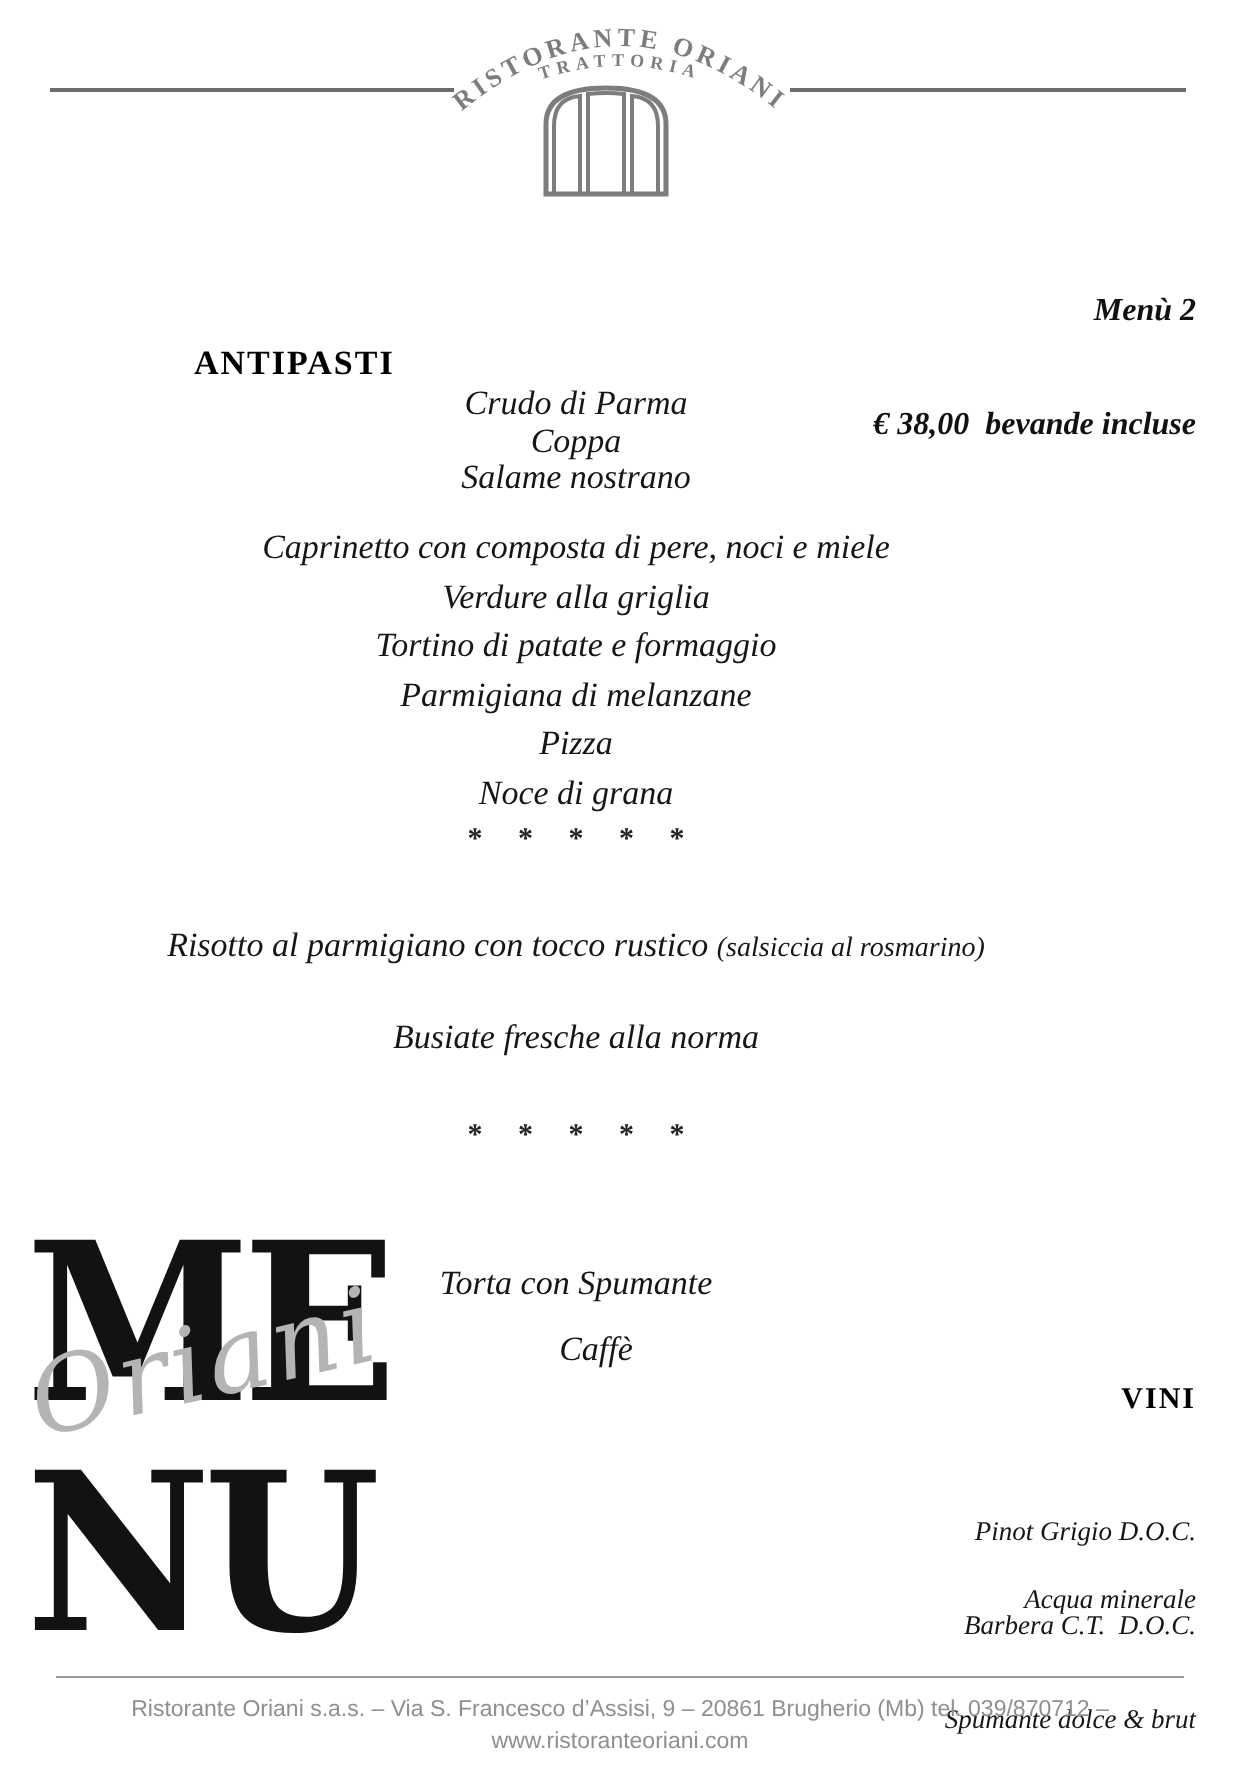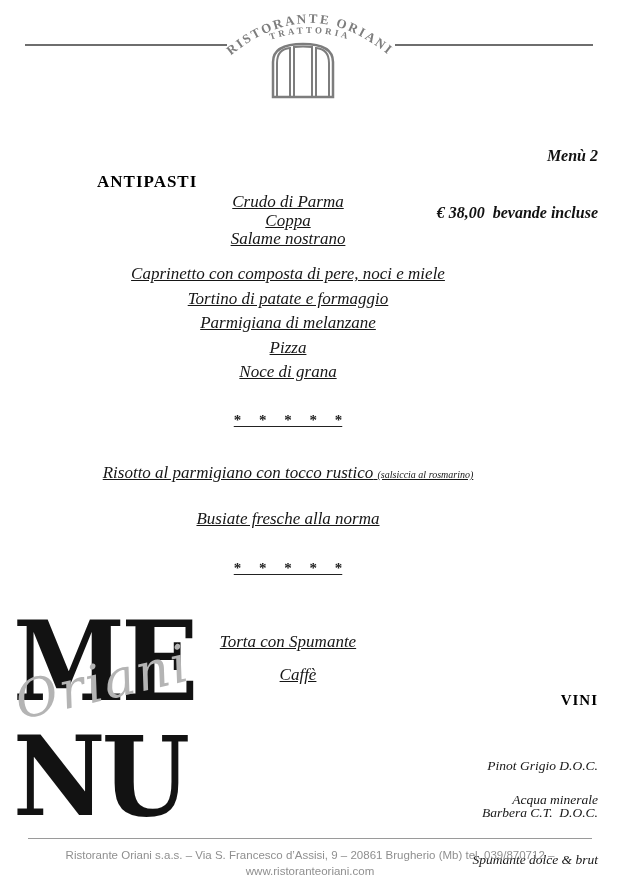--- a/index.html
+++ b/index.html
@@ -59,35 +59,34 @@
   }
   .antipasti-heading { left: 97px; top: 172px; }
   .vini-heading { right: 22px; top: 692px; font-size: 15px; }
   .center {
     position: absolute;
     left: 0; width: 576px;
     text-align: center;
     font-style: italic;
     font-size: 17px;
     color: #161616;
-    text-decoration: underline;
   }
   .group1 { top: 193px; line-height: 18.5px; }
   .group2 { top: 262px; line-height: 24.6px; }
   .stars {
     font-style: normal;
     font-size: 15px;
     font-weight: bold;
     word-spacing: 14px;
     color: #222;
   }
   .sep1 { top: 412px; }
   .sep2 { top: 560px; }
   .risotto { top: 463px; }
-  .risotto .note { font-size: 10px; }
+  .risotto .note { font-size: 14px; }
   .busiate { top: 509px; }
   .torta { top: 632px; }
   .caffe { top: 665px; padding-left: 20px; }
   .wine-list {
     position: absolute;
     right: 22px; top: 727px;
     text-align: right;
     font-style: italic;
     font-size: 13.5px;
     line-height: 15.6px;
@@ -174,20 +173,21 @@
   <div class="section-heading antipasti-heading">ANTIPASTI</div>
 
   <div class="center group1">
     <div>Crudo di Parma</div>
     <div>Coppa</div>
     <div>Salame nostrano</div>
   </div>
 
   <div class="center group2">
     <div>Caprinetto con composta di pere, noci e miele</div>
+    <div>Verdure alla griglia</div>
     <div>Tortino di patate e formaggio</div>
     <div>Parmigiana di melanzane</div>
     <div>Pizza</div>
     <div>Noce di grana</div>
   </div>
 
   <div class="center stars sep1">* * * * *</div>
 
   <div class="center risotto">
     <span>Risotto al parmigiano con tocco rustico</span>

